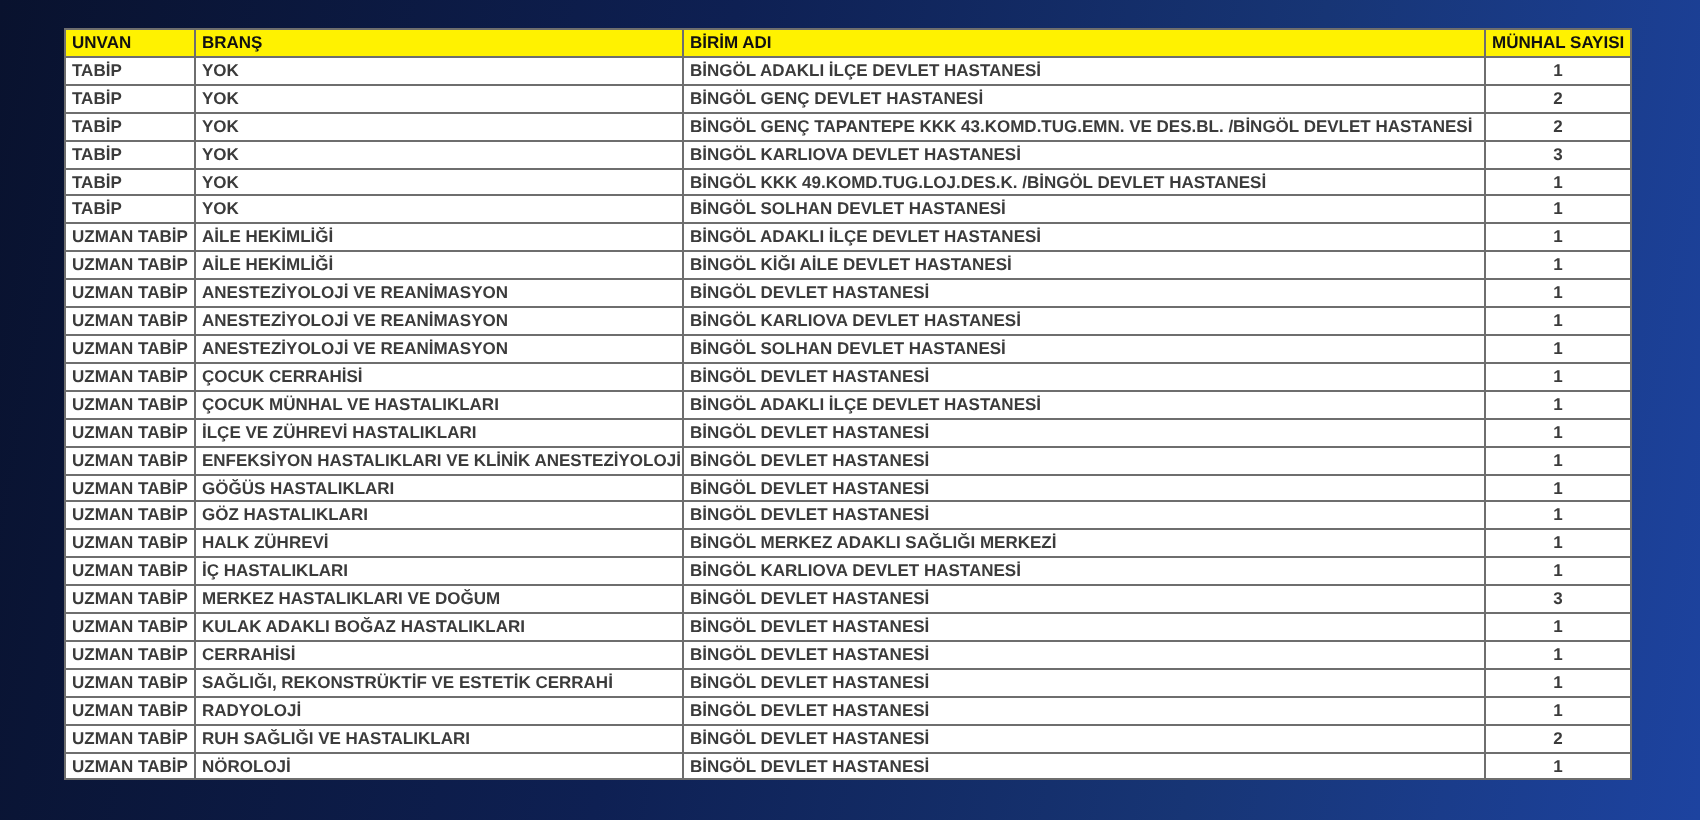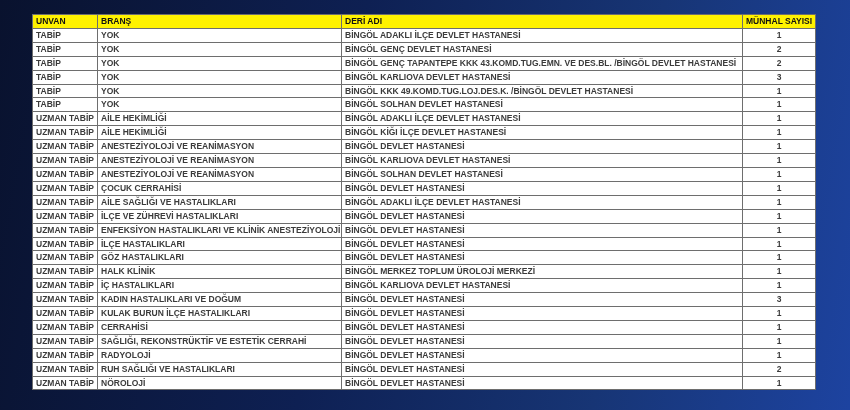--- a/index.html
+++ b/index.html
@@ -66,21 +66,21 @@
     <colgroup>
       <col class="c-unvan">
       <col class="c-brans">
       <col class="c-birim">
       <col class="c-munhal">
     </colgroup>
     <thead>
       <tr>
         <th>UNVAN</th>
         <th>BRANŞ</th>
-        <th>DERİ ADI</th>
+        <th>BİRİM ADI</th>
         <th>MÜNHAL SAYISI</th>
       </tr>
     </thead>
     <tbody>
         <tr>
           <td>TABİP</td>
           <td>YOK</td>
           <td>BİNGÖL ADAKLI İLÇE DEVLET HASTANESİ</td>
           <td class="num">1</td>
         </tr>
@@ -116,21 +116,21 @@
         </tr>
         <tr>
           <td>UZMAN TABİP</td>
           <td>AİLE HEKİMLİĞİ</td>
           <td>BİNGÖL ADAKLI İLÇE DEVLET HASTANESİ</td>
           <td class="num">1</td>
         </tr>
         <tr>
           <td>UZMAN TABİP</td>
           <td>AİLE HEKİMLİĞİ</td>
-          <td>BİNGÖL KİĞI İLÇE DEVLET HASTANESİ</td>
+          <td>BİNGÖL KİĞI AİLE DEVLET HASTANESİ</td>
           <td class="num">1</td>
         </tr>
         <tr>
           <td>UZMAN TABİP</td>
           <td>ANESTEZİYOLOJİ VE REANİMASYON</td>
           <td>BİNGÖL DEVLET HASTANESİ</td>
           <td class="num">1</td>
         </tr>
         <tr>
           <td>UZMAN TABİP</td>
@@ -145,69 +145,69 @@
           <td class="num">1</td>
         </tr>
         <tr>
           <td>UZMAN TABİP</td>
           <td>ÇOCUK CERRAHİSİ</td>
           <td>BİNGÖL DEVLET HASTANESİ</td>
           <td class="num">1</td>
         </tr>
         <tr>
           <td>UZMAN TABİP</td>
-          <td>AİLE SAĞLIĞI VE HASTALIKLARI</td>
+          <td>ÇOCUK MÜNHAL VE HASTALIKLARI</td>
           <td>BİNGÖL ADAKLI İLÇE DEVLET HASTANESİ</td>
           <td class="num">1</td>
         </tr>
         <tr>
           <td>UZMAN TABİP</td>
           <td>İLÇE VE ZÜHREVİ HASTALIKLARI</td>
           <td>BİNGÖL DEVLET HASTANESİ</td>
           <td class="num">1</td>
         </tr>
         <tr>
           <td>UZMAN TABİP</td>
           <td>ENFEKSİYON HASTALIKLARI VE KLİNİK ANESTEZİYOLOJİ</td>
           <td>BİNGÖL DEVLET HASTANESİ</td>
           <td class="num">1</td>
         </tr>
         <tr>
           <td>UZMAN TABİP</td>
-          <td>İLÇE HASTALIKLARI</td>
+          <td>GÖĞÜS HASTALIKLARI</td>
           <td>BİNGÖL DEVLET HASTANESİ</td>
           <td class="num">1</td>
         </tr>
         <tr>
           <td>UZMAN TABİP</td>
           <td>GÖZ HASTALIKLARI</td>
           <td>BİNGÖL DEVLET HASTANESİ</td>
           <td class="num">1</td>
         </tr>
         <tr>
           <td>UZMAN TABİP</td>
-          <td>HALK KLİNİK</td>
-          <td>BİNGÖL MERKEZ TOPLUM ÜROLOJİ MERKEZİ</td>
+          <td>HALK ZÜHREVİ</td>
+          <td>BİNGÖL MERKEZ ADAKLI SAĞLIĞI MERKEZİ</td>
           <td class="num">1</td>
         </tr>
         <tr>
           <td>UZMAN TABİP</td>
           <td>İÇ HASTALIKLARI</td>
           <td>BİNGÖL KARLIOVA DEVLET HASTANESİ</td>
           <td class="num">1</td>
         </tr>
         <tr>
           <td>UZMAN TABİP</td>
-          <td>KADIN HASTALIKLARI VE DOĞUM</td>
+          <td>MERKEZ HASTALIKLARI VE DOĞUM</td>
           <td>BİNGÖL DEVLET HASTANESİ</td>
           <td class="num">3</td>
         </tr>
         <tr>
           <td>UZMAN TABİP</td>
-          <td>KULAK BURUN İLÇE HASTALIKLARI</td>
+          <td>KULAK ADAKLI BOĞAZ HASTALIKLARI</td>
           <td>BİNGÖL DEVLET HASTANESİ</td>
           <td class="num">1</td>
         </tr>
         <tr>
           <td>UZMAN TABİP</td>
           <td>CERRAHİSİ</td>
           <td>BİNGÖL DEVLET HASTANESİ</td>
           <td class="num">1</td>
         </tr>
         <tr>

